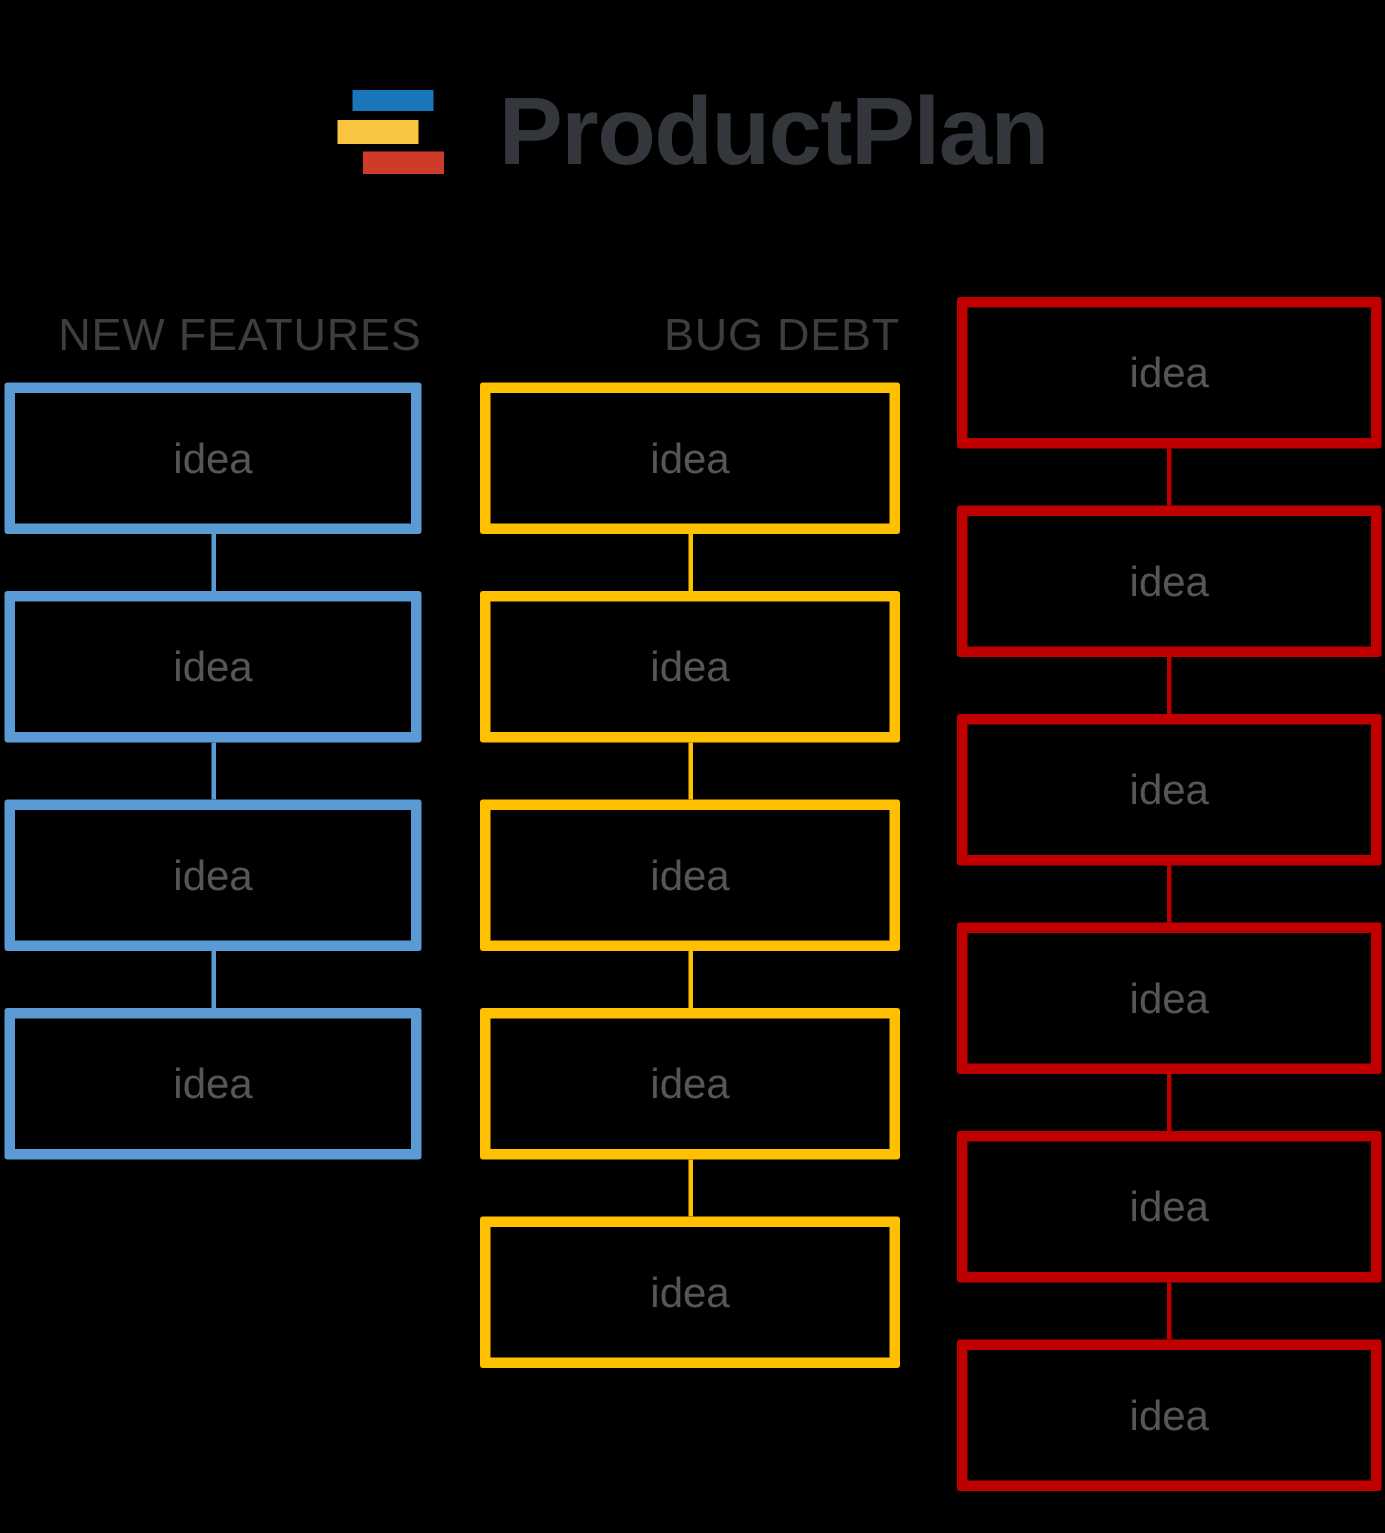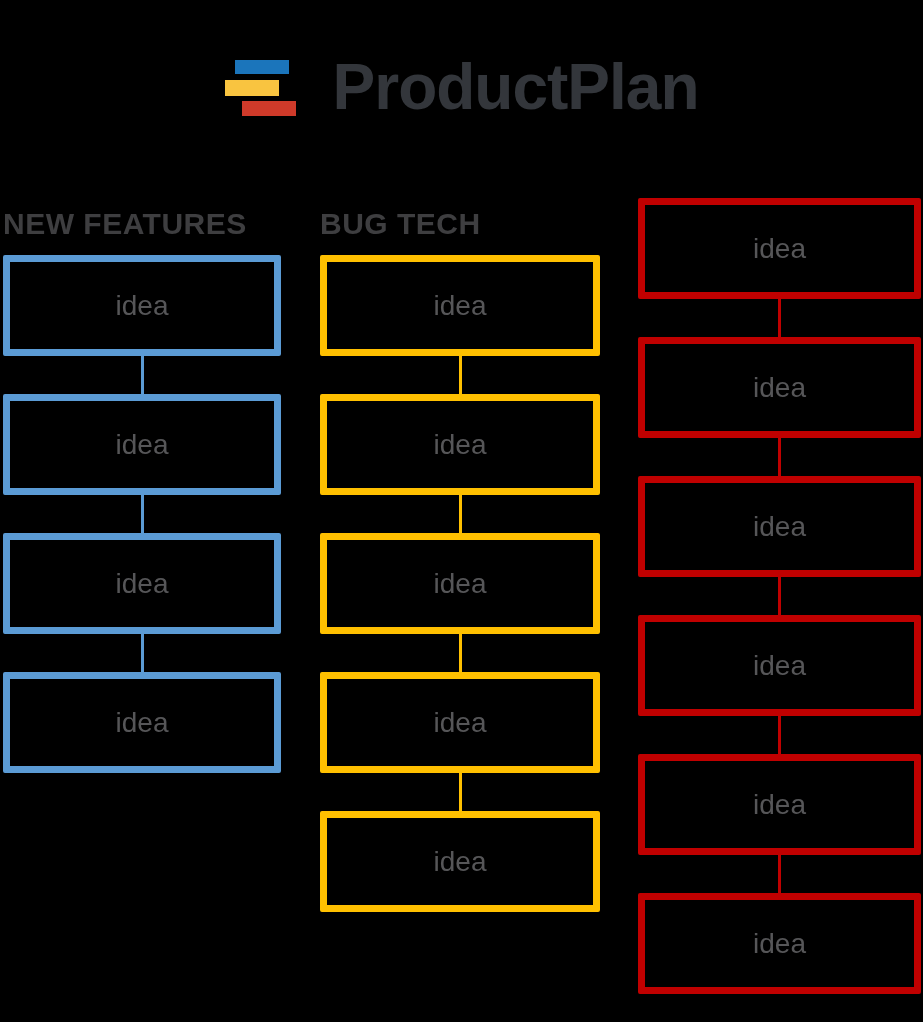--- a/index.html
+++ b/index.html
@@ -49,23 +49,23 @@
 
   
   .col { position: absolute; top: 166px; }
   .col-0 { left: 3px;   width: 278px; }
   .col-1 { left: 320px; width: 280px; }
   .col-2 { left: 638px; width: 283px; }
 
   .col-header {
     height: 57px;
     padding-top: 9px;
-    text-align: left;
+    text-align: right;
     font-size: 30px;
-    font-weight: bold;
+    font-weight: normal;
     letter-spacing: 0.5px;
     color: var(--header-text-color, #3E3E40);
     white-space: nowrap;
   }
 
   .box {
     height: 101px;
     width: 100%;
     border: 7px solid #888;
     border-radius: 2px;
@@ -119,21 +119,21 @@
     <div class="box">
       <span class="box-label">idea</span>
     </div>
     <div class="connector"></div>
     <div class="box">
       <span class="box-label">idea</span>
     </div>
   </div>
 
   <div class="col col-1">
-    <div class="col-header">BUG TECH</div>
+    <div class="col-header">BUG DEBT</div>
     <div class="box">
       <span class="box-label">idea</span>
     </div>
     <div class="connector"></div>
     <div class="box">
       <span class="box-label">idea</span>
     </div>
     <div class="connector"></div>
     <div class="box">
       <span class="box-label">idea</span>

